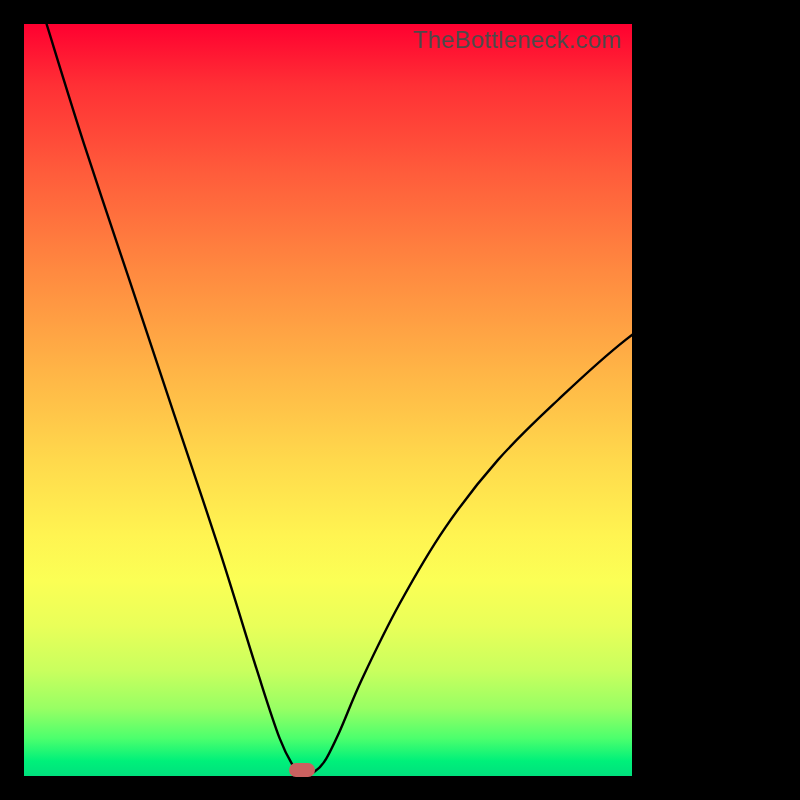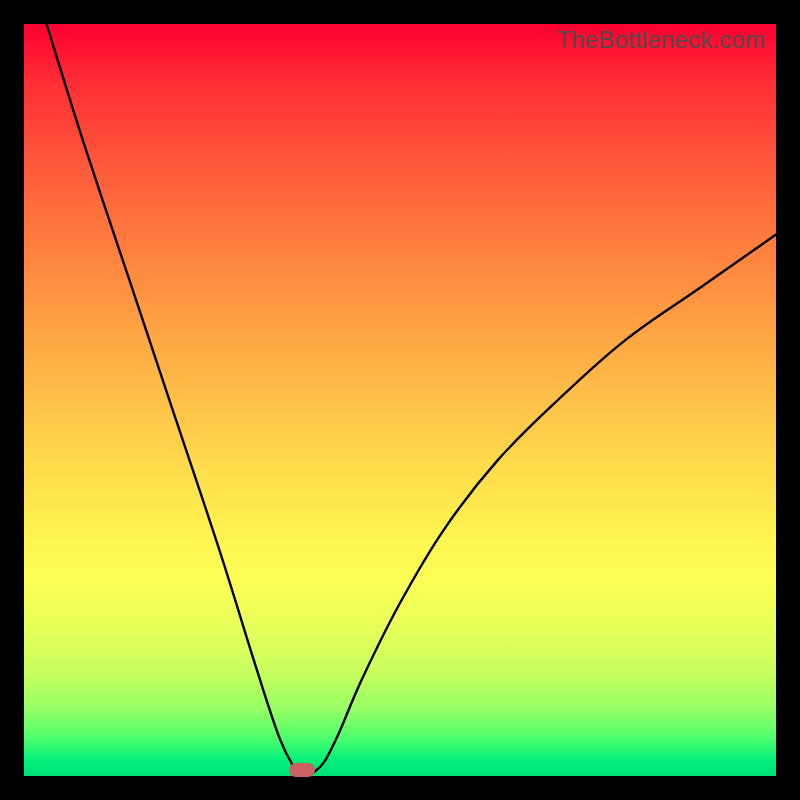--- a/index.html
+++ b/index.html
@@ -8,21 +8,21 @@
     width: 800px;
     height: 800px;
     background: #000;
     overflow: hidden;
     font-family: Arial, Helvetica, sans-serif;
   }
   .frame {
     position: absolute;
     left: 24px;
     top: 24px;
-    width: 752px;
+    width: 608px;
     height: 752px;
     background: linear-gradient(to bottom,
       #ff0030 0%,
       #ff2f35 8%,
       #ff5d3b 20%,
       #ff8a40 33%,
       #ffb446 46%,
       #ffd94c 58%,
       #fff451 68%,
       #fbff55 74%,

